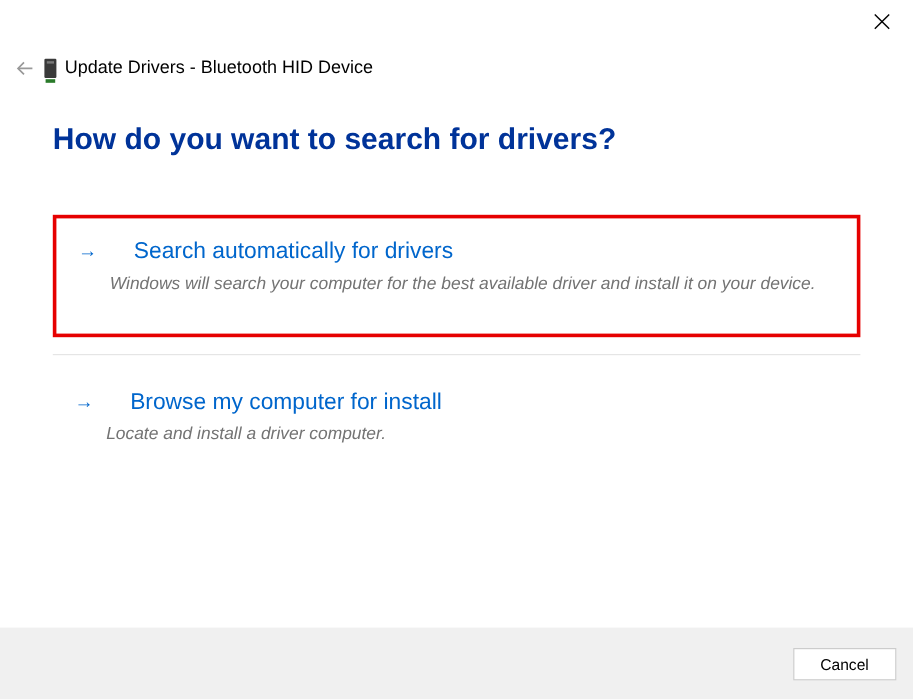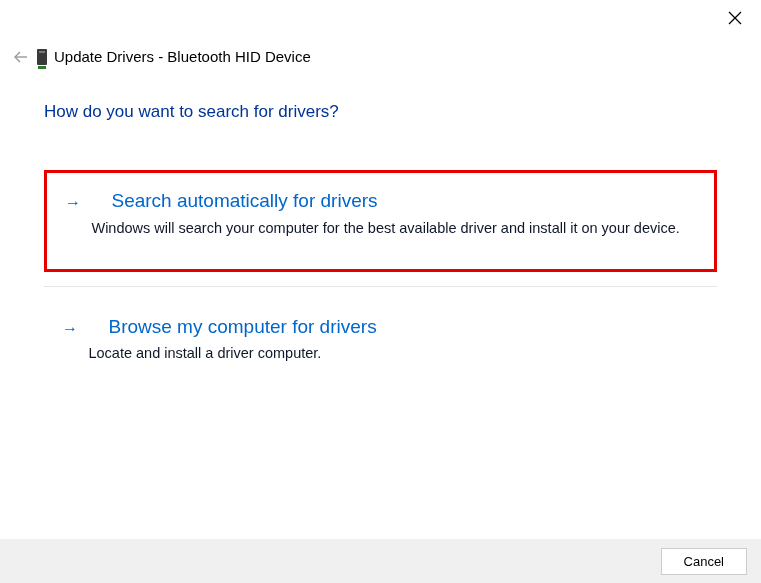--- a/index.html
+++ b/index.html
@@ -50,23 +50,23 @@
     }
     .header-title {
       font-size: 15px;
       color: #000000;
       font-weight: 400;
     }
     .content {
       padding: 32px 44px 0 44px;
     }
     .main-heading {
-      font-size: 17px;
+      font-size: 25px;
       color: #003399;
-      font-weight: 400;
+      font-weight: 700;
       margin-bottom: 48px;
     }
     .option {
       padding: 14px 18px 18px 18px;
       margin-bottom: 14px;
       cursor: pointer;
       position: relative;
     }
     .option.highlighted {
       border: 3px solid #e60000;
@@ -87,35 +87,36 @@
     }
     .option-title {
       font-size: 19px;
       color: #0066cc;
       font-weight: 400;
       line-height: 1.3;
       margin-left: 20px;
     }
     .option-desc {
       font-size: 14.5px;
-      color: #0f172a;
+      color: #737373;
       margin-top: 4px;
       line-height: 1.45;
+      font-style: italic;
     }
     .divider {
       height: 1px;
       background: #e5e5e5;
       margin: 0 0 14px 0;
     }
     .footer {
       position: absolute;
       bottom: 0;
       left: 0;
       right: 0;
-      height: 44px;
+      height: 60px;
       background: #f0f0f0;
       display: flex;
       align-items: center;
       justify-content: flex-end;
       padding-right: 14px;
     }
     .cancel-btn {
       background: #ffffff;
       border: 1px solid #cccccc;
       padding: 5px 22px;
@@ -159,21 +160,21 @@
       <div class="option-title">Search automatically for drivers</div>
       <div class="option-desc">Windows will search your computer for the best available driver and install it on your device.</div>
     </span>
   </div>
 
   <div class="divider"></div>
 
   <div class="option">
     <span class="option-arrow">→</span>
     <span class="option-content">
-      <div class="option-title">Browse my computer for drivers</div>
+      <div class="option-title">Browse my computer for install</div>
       <div class="option-desc">Locate and install a driver computer.</div>
     </span>
   </div>
 </div>
 
 <div class="footer">
   <button class="cancel-btn">Cancel</button>
 </div>
 
 </body></html>

